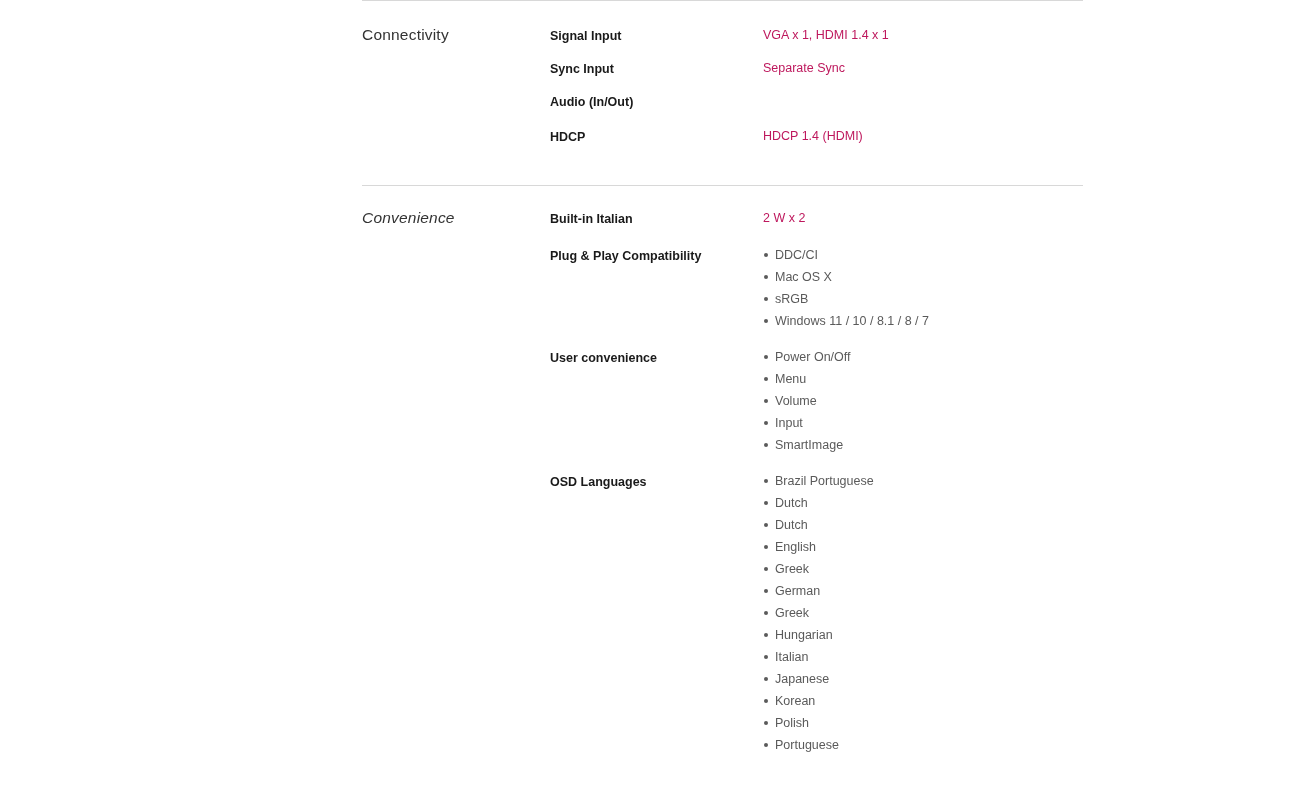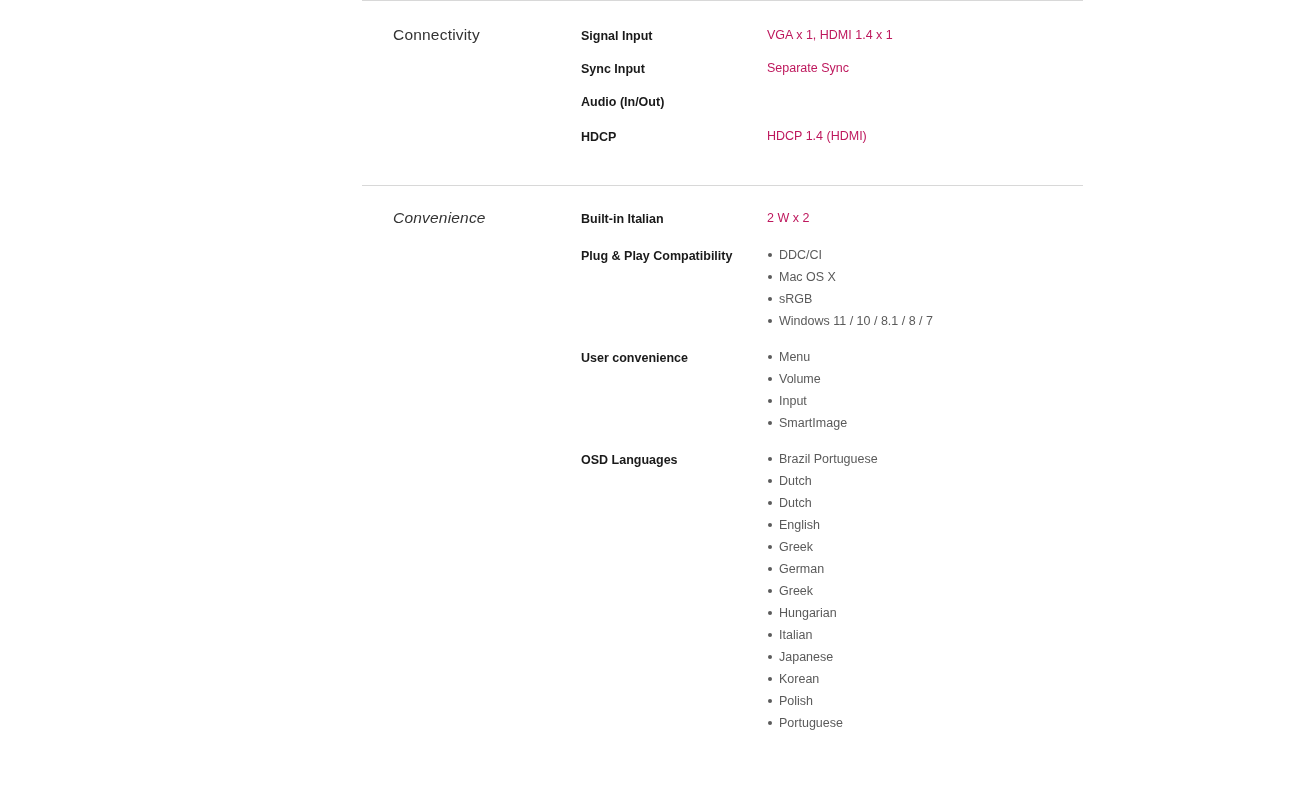--- a/index.html
+++ b/index.html
@@ -16,21 +16,20 @@
   }
 
   .page {
     position: relative;
     width: 1306px;
   }
 
   .spec-section {
     position: relative;
     padding: 0;
-    margin-left: 31px;
   }
 
   .divider {
     height: 1px;
     background: #d8d8d8;
     margin: 0 auto;
     width: 721px;
     margin-left: 362px;
   }
 
@@ -52,20 +51,21 @@
   }
 
   .rows {
     flex: 1 1 auto;
   }
 
   .spec-row {
     display: flex;
     align-items: flex-start;
     margin-bottom: 14px;
+    gap: 27px;
   }
 
   .spec-label {
     flex: 0 0 186px;
     font-size: 12.5px;
     font-weight: 700;
     color: #1a1a1a;
     line-height: 16px;
     padding-top: 1px;
   }
@@ -208,20 +208,21 @@
               <li>sRGB</li>
               <li>Windows 11 / 10 / 8.1 / 8 / 7</li>
             </ul>
           </div>
         </div>
 
         <div class="spec-row">
           <div class="spec-label">User convenience</div>
           <div class="spec-value">
             <ul class="bullets">
+              <li>Power On/Off</li>
               <li>Menu</li>
               <li>Volume</li>
               <li>Input</li>
               <li>SmartImage</li>
             </ul>
           </div>
         </div>
 
         <div class="spec-row">
           <div class="spec-label">OSD Languages</div>

